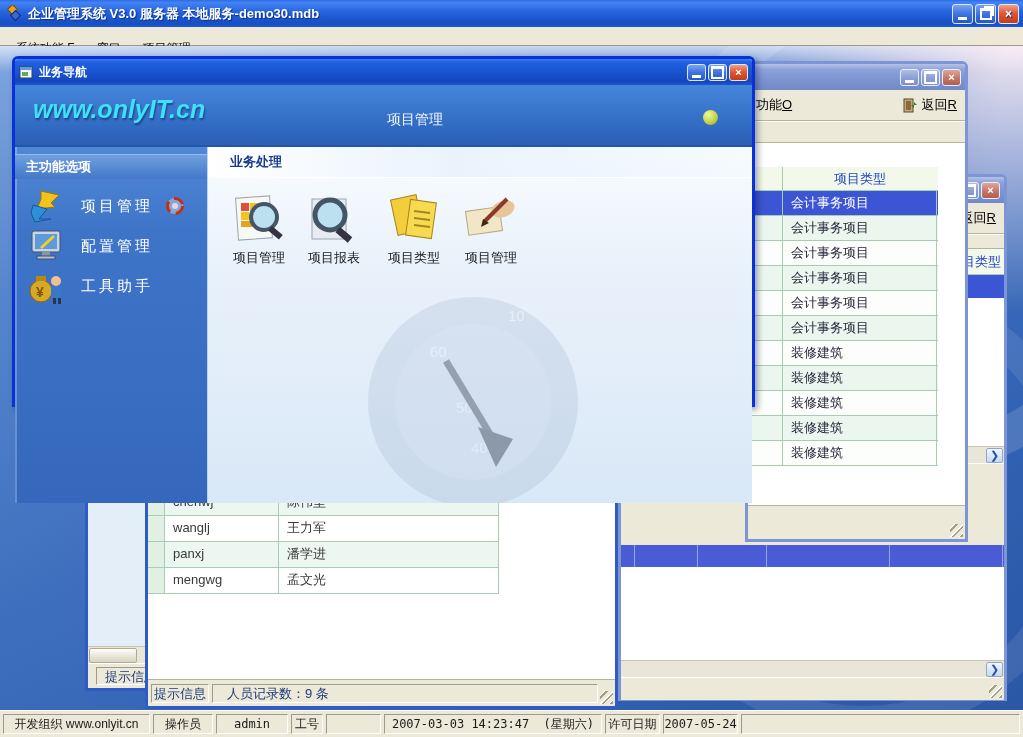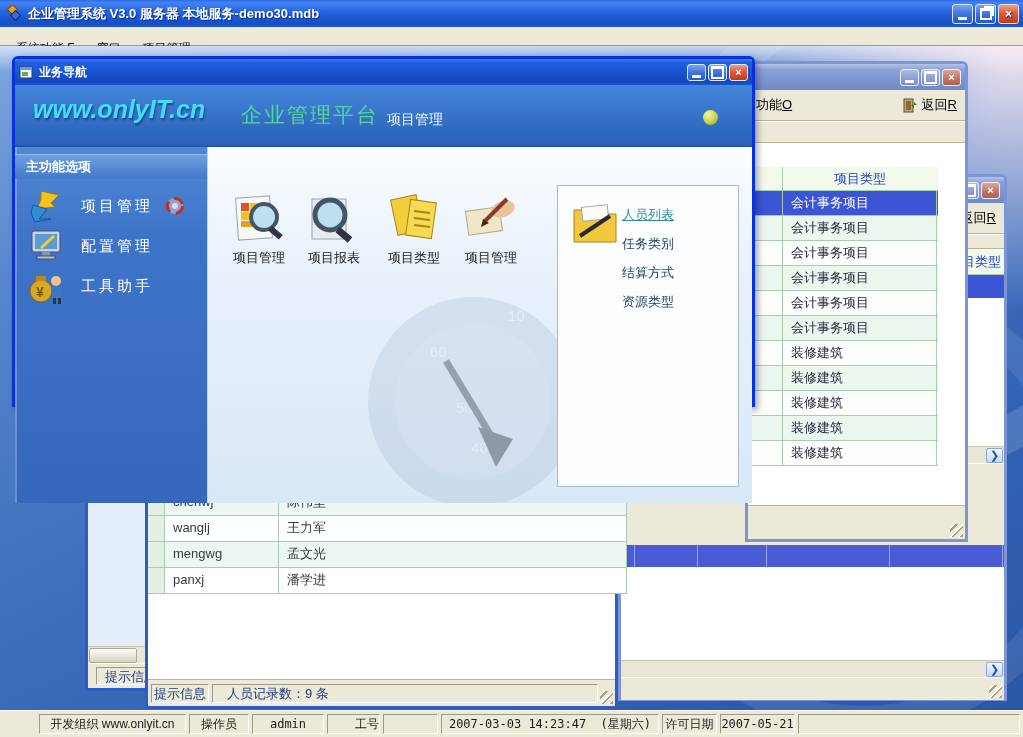--- a/index.html
+++ b/index.html
@@ -83,21 +83,21 @@
   .a-status{position:absolute;left:0;bottom:0;width:217px;height:33px;background:#ECE9D8;border-top:1px solid #B8B49C;}
   
   .win-c{left:85px;top:115px;width:370px;height:530px;border:3px solid #2E5BC6;background:#E2ECF8;z-index:3;}
   .c-body{position:absolute;left:0;top:0;right:0;bottom:42px;background:#E4EEF8;}
   .c-scroll{position:absolute;left:0;bottom:25px;width:100%;height:17px;}
   .c-thumb{width:46px;height:13px;margin:1px 0 0 1px;background:linear-gradient(180deg,#FDFDFB,#D8D4C0);border:1px solid #B0AC94;border-radius:2px;}
   .c-status{position:absolute;left:0;bottom:0;width:100%;height:25px;background:#ECE9D8;border-top:1px solid #fff;
      display:flex;align-items:center;padding-left:8px;box-sizing:border-box;color:#1E3A7A;}
   
   .win-d{left:145px;top:85px;width:473px;height:578px;border:3px solid #2E5BC6;background:#fff;z-index:4;}
-  .d-table{position:absolute;left:0;top:355px;width:479px;border-top:1px solid #A8CCB4;font-size:13px;color:#3A3A3A;}
+  .d-table{position:absolute;left:0;top:355px;width:351px;border-top:1px solid #A8CCB4;font-size:13px;color:#3A3A3A;}
   .d-row{display:flex;height:25px;line-height:24px;border-bottom:1px solid #A8CCB4;background:#fff;}
   .d-row:nth-child(odd){background:#EDF7F2;}
   .d-row .ind{width:17px;background:#E2F0E4;border-right:1px solid #A8CCB4;box-sizing:border-box;}
   .d-row .login{width:114px;padding-left:8px;border-right:1px solid #A8CCB4;box-sizing:border-box;}
   .d-row .name{flex:1;padding-left:8px;border-right:1px solid #A8CCB4;box-sizing:border-box;}
   .d-status{position:absolute;left:0;bottom:0;width:467px;height:27px;background:#ECE9D8;border-top:1px solid #B8B49C;
      display:flex;align-items:center;gap:3px;padding:2px 3px;box-sizing:border-box;color:#1E3A7A;font-size:13px;}
   .d-status .seg1{width:58px;height:19px;line-height:18px;text-align:center;}
   .d-status .seg2{flex:1;height:19px;line-height:18px;padding-left:14px;margin-right:14px;}
   
@@ -324,27 +324,27 @@
           <span class="login">chenwj</span>
           <span class="name">陈伟坚</span>
         </div>
         <div class="d-row">
           <span class="ind"></span>
           <span class="login">wanglj</span>
           <span class="name">王力军</span>
         </div>
         <div class="d-row">
           <span class="ind"></span>
+          <span class="login">panxj</span>
+          <span class="name">潘学进</span>
+        </div>
+        <div class="d-row">
+          <span class="ind"></span>
           <span class="login">mengwg</span>
           <span class="name">孟文光</span>
-        </div>
-        <div class="d-row">
-          <span class="ind"></span>
-          <span class="login">panxj</span>
-          <span class="name">潘学进</span>
         </div>
       </div>
       <div class="d-status">
         <span class="seg1 sunken">提示信息</span>
         <span class="seg2 sunken">人员记录数：9 条</span>
         <span class="grip"></span>
       </div>
     </div>
 
     <div class="win dialog">
@@ -363,21 +363,20 @@
             </span>
           <span class="winbtn">
               <span class="maxbox"></span>
             </span>
           <span class="winbtn close">×</span>
         </span>
       </div>
 
       <div class="banner">
         <span class="site">www.onlyIT.cn</span>
-        <span class="platform">企业管理平台</span>
         <span class="module">项目管理</span>
         <span class="orb"></span>
       </div>
 
       <div class="dlg-body">
 
         <div class="side">
           <div class="side-head">主功能选项</div>
 
           <div class="side-item" style="top:39px;">
@@ -420,20 +419,21 @@
                 <rect x="22" y="18" width="10" height="12" rx="2" fill="#3878C8"></rect>
                 <rect x="24" y="30" width="3" height="6" fill="#28364A"></rect>
                   <rect x="29" y="30" width="3" height="6" fill="#28364A"></rect>
               </svg>
             </span>
             <span class="slabel">工具助手</span>
           </div>
         </div>
 
         <div class="main-panel">
+          <div class="mp-head">业务处理</div>
 
           <div class="gauge">
             <svg width="300" height="230">
               <circle cx="155" cy="115" r="105" fill="rgba(150,170,200,0.45)"></circle>
               <circle cx="155" cy="115" r="78" fill="rgba(205,218,235,0.5)"></circle>
               <text x="190" y="34" font-size="15" fill="#E8EEF6">10</text>
               <text x="112" y="70" font-size="15" fill="#E8EEF6">60</text>
               <text x="138" y="126" font-size="15" fill="#E8EEF6">50</text>
               <text x="153" y="166" font-size="15" fill="#E8EEF6">40</text>
               <line x1="175" y1="152" x2="128" y2="74" stroke="#4A5668" stroke-width="7"></line>
@@ -485,44 +485,29 @@
                   <rect x="4" y="18" width="34" height="24" fill="#F2E6C8" stroke="#B8A878" transform="rotate(-8 21 30)"></rect>
                   <ellipse cx="40" cy="18" rx="12" ry="8" fill="#E8C49A" transform="rotate(-20 40 18)"></ellipse>
                   <line x1="44" y1="8" x2="22" y2="30" stroke="#8A3A28" stroke-width="4"></line>
                   <polygon points="20,28 26,32 18,36" fill="#44280E"></polygon>
                 </svg>
               </span>
               <div class="bcap">项目管理</div>
             </div>
           </div>
 
-          <div class="links-panel">
-            <span class="ficon">
-              <svg width="50" height="46">
-                <polygon points="4,10 20,10 24,14 46,14 46,42 4,42" fill="#F2C83C" stroke="#A8841A"></polygon>
-                <rect x="12" y="6" width="26" height="14" fill="#FBFBF4" stroke="#9AA4B0" transform="rotate(-6 25 13)"></rect>
-                <line x1="10" y1="36" x2="40" y2="16" stroke="#2A2A34" stroke-width="4"></line>
-              </svg>
-            </span>
-            <div class="links">
-              <span class="link active">人员列表</span>
-              <span class="link">任务类别</span>
-              <span class="link">结算方式</span>
-              <span class="link">资源类型</span>
-            </div>
-          </div>
         </div>
       </div>
     </div>
   </div>
 
   <div class="statusbar">
-    <span class="seg sunken" style="width:147px;margin-left:36px;">开发组织 www.onlyit.cn</span>
+    <span class="seg sunken" style="width:147px;">开发组织 www.onlyit.cn</span>
     <span class="seg sunken" style="width:60px;">操作员</span>
     <span class="seg sunken mono" style="width:72px;">admin</span>
-    <span class="seg sunken" style="width:53px;text-align:right;">工号</span>
+    <span class="seg sunken" style="width:32px;">工号</span>
     <span class="seg sunken" style="width:55px;"></span>
     <span class="seg sunken mono" style="width:218px;">2007-03-03 14:23:47  (星期六)</span>
     <span class="seg sunken" style="width:55px;">许可日期</span>
-    <span class="seg sunken mono" style="width:75px;">2007-05-21</span>
+    <span class="seg sunken mono" style="width:75px;">2007-05-24</span>
     <span class="seg sunken" style="flex:1;"></span>
   </div>
 </div>
 
 </body></html>

